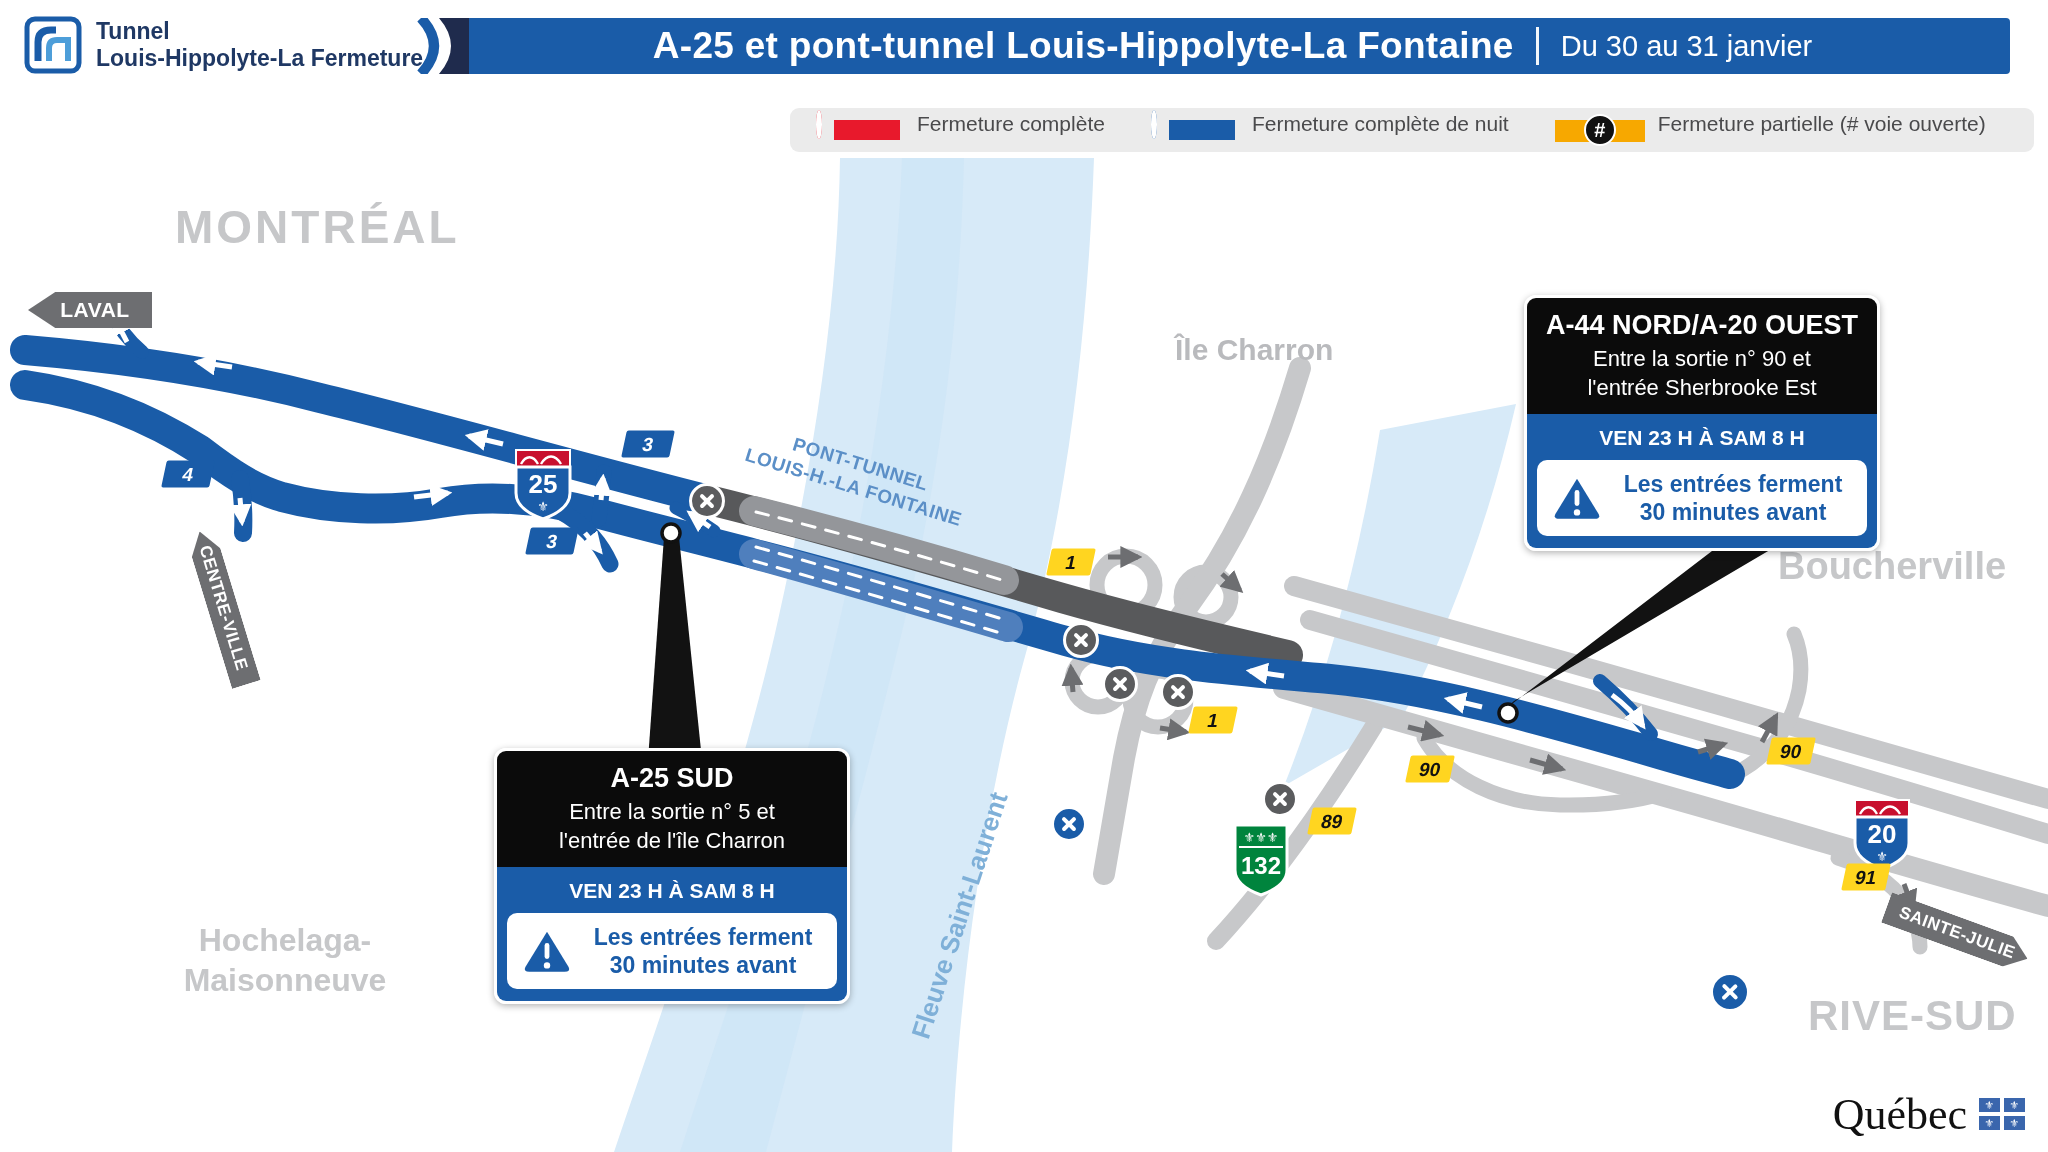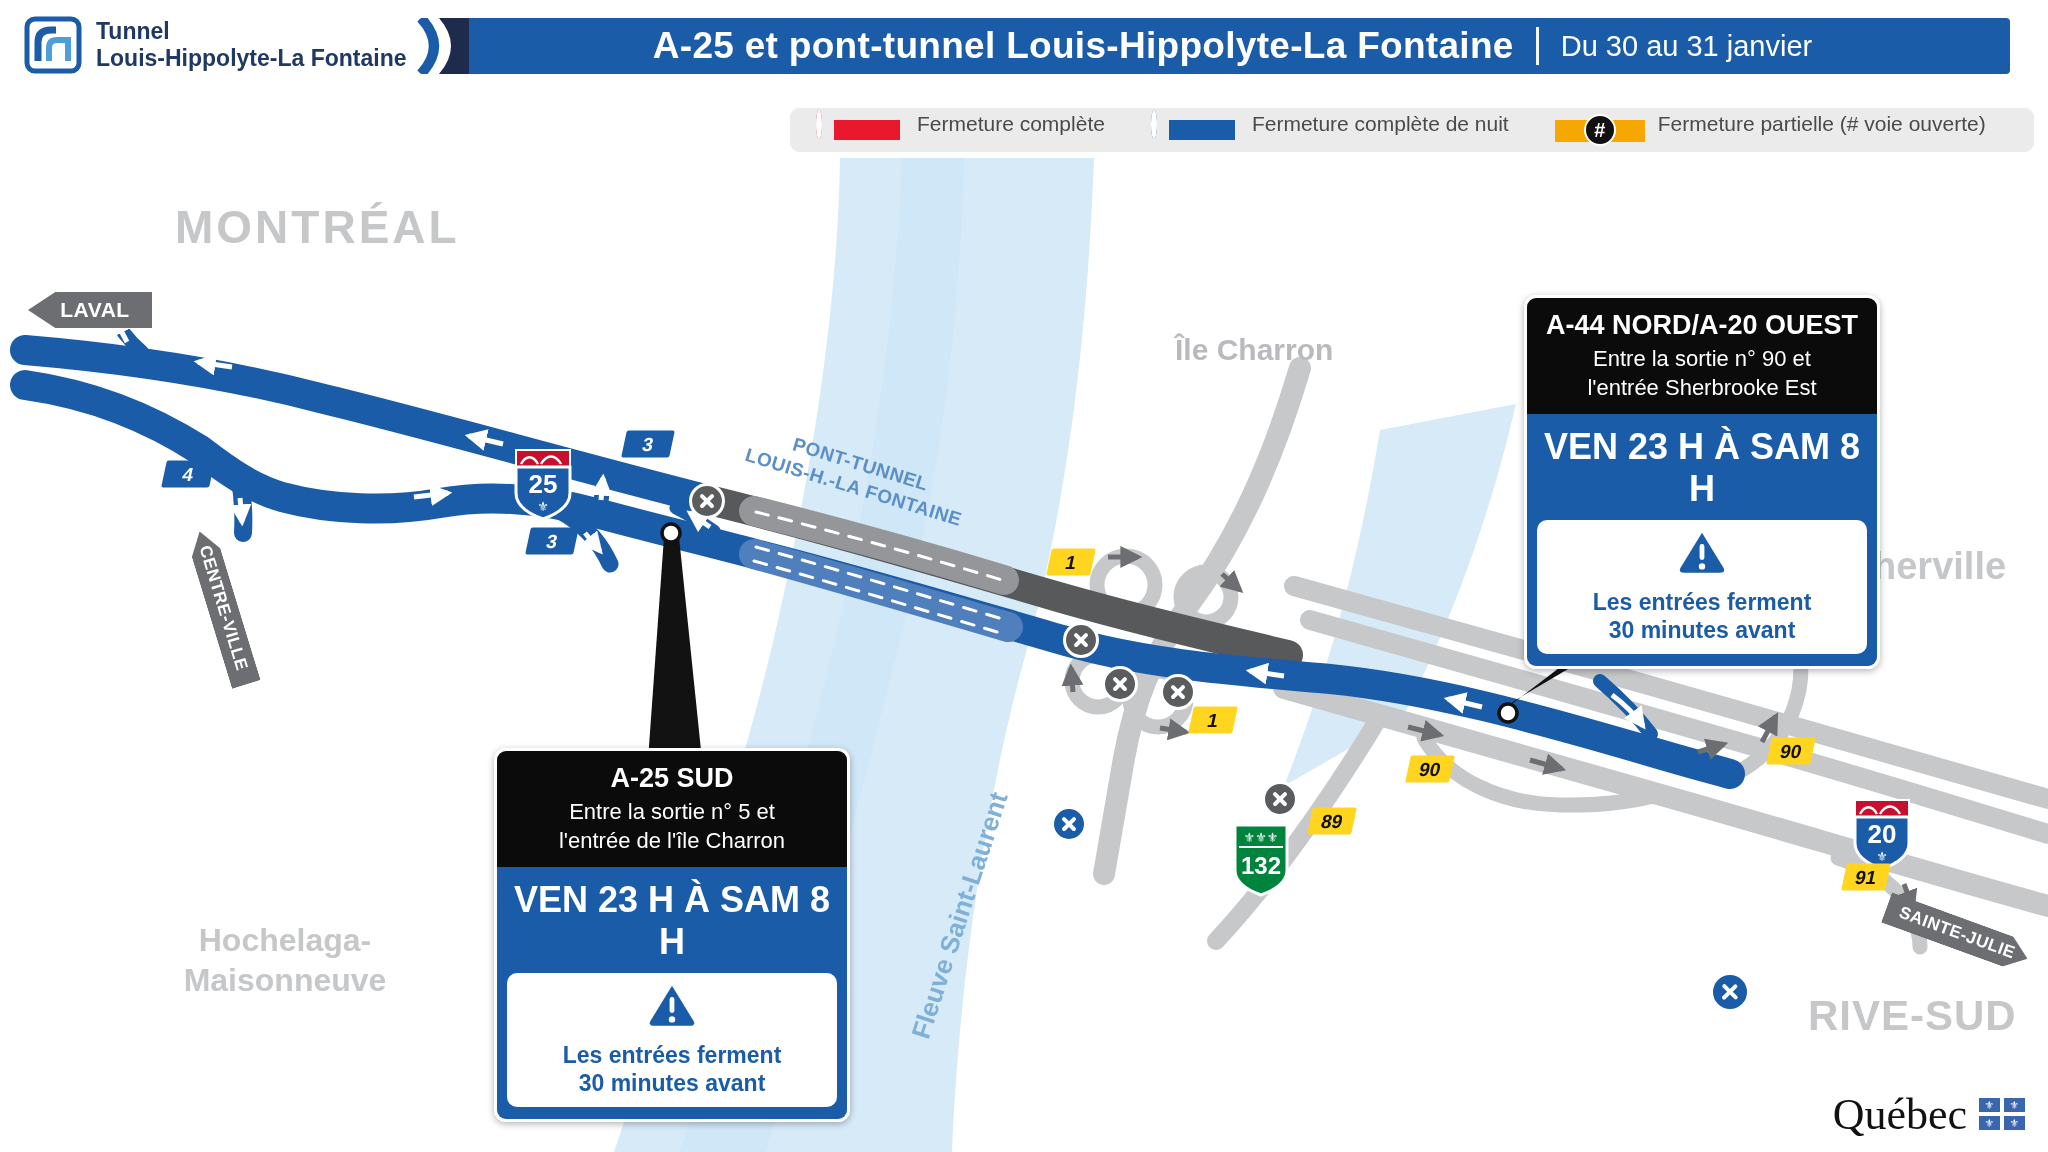--- a/index.html
+++ b/index.html
@@ -56,23 +56,23 @@
            display:flex;align-items:center;justify-content:center;letter-spacing:.5px;}
   .tunnel-label{color:#5B8FC7;font-weight:bold;font-size:19px;line-height:1.25;text-align:center;
                 transform:rotate(17deg);letter-spacing:.5px;white-space:nowrap;}
   
   .callout{width:356px;border:3px solid #fff;border-radius:12px;overflow:hidden;
            box-shadow:0 2px 7px rgba(0,0,0,.3);box-sizing:border-box;}
   .co-head{background:#0B0B0B;color:#fff;text-align:center;padding:12px 8px 12px;}
   .co-title{font-size:27px;font-weight:bold;margin-bottom:4px;}
   .co-line{font-size:22px;line-height:1.3;}
   .co-body{background:var(--c-road_blue);padding:8px 10px 12px;}
-  .co-sched{color:#fff;font-size:36px;font-weight:bold;text-align:center;margin:4px 0 10px;}
+  .co-sched{color:#fff;font-size:21px;font-weight:bold;text-align:center;margin:4px 0 10px;}
   .co-warn{background:#fff;border-radius:10px;display:flex;align-items:center;gap:14px;
-           padding:10px 16px;flex-direction:column;}
+           padding:10px 16px;}
   .co-warn-text{color:var(--c-road_blue);font-size:23px;font-weight:bold;line-height:1.22;
                 text-align:center;flex:1;}
   
   .footer{right:22px;bottom:12px;display:flex;align-items:center;gap:12px;}
   .footer .qc{font-family:"Liberation Serif", serif;font-size:44px;color:#111;}
   .fleur{font-family:"DejaVu Sans", sans-serif;}
 </style>
 </head>
 <body>
 
@@ -273,21 +273,21 @@
 </div>
 
 <div class="abs logo-wrap">
   <svg width="58" height="58" viewBox="0 0 58 58">
     <rect x="3" y="3" width="52" height="52" rx="8" fill="#fff" stroke="#1A5CA8" stroke-width="5"></rect>
     <path d="M14,45 V26 Q14,14 27,14 H32" stroke="#1A5CA8" stroke-width="7" fill="none"></path>
     <path d="M25,45 V32 Q25,24 33,24 H44 V45" stroke="#4D9ED9" stroke-width="6" fill="none"></path>
   </svg>
   <div class="logo-text">
     <div>Tunnel</div>
-    <div>Louis-Hippolyte-La Fontaine</div>
+    <div>Louis-Hippolyte-La Fermeture</div>
   </div>
 </div>
 <div class="abs banner">
   <svg class="crescent" width="56" height="56" viewBox="0 0 56 56">
     <path d="M8,0 Q34,28 8,56" stroke="#1A5CA8" stroke-width="10" fill="none"></path>
     <path d="M26,0 Q50,28 26,56 L56,56 L56,0 Z" fill="#1F2B4D"></path>
   </svg>
   <h1>A-25 et pont-tunnel Louis-Hippolyte-La Fontaine</h1>
   <div class="divider"></div>
   <span class="date">Du 30 au 31 janvier</span>

